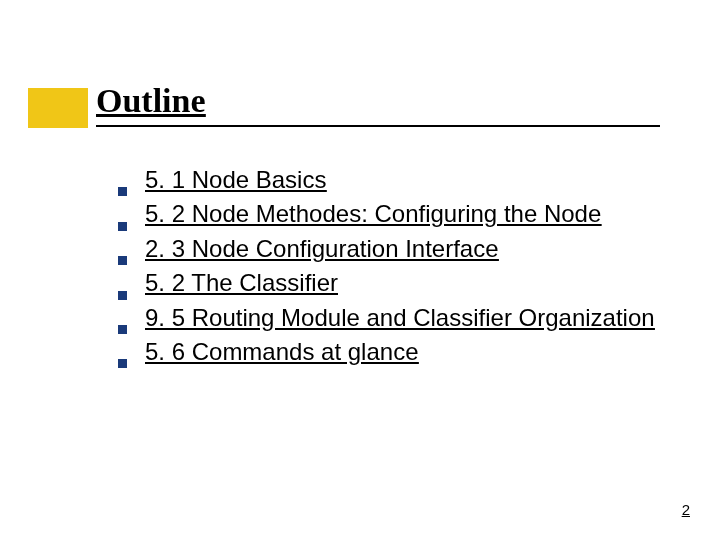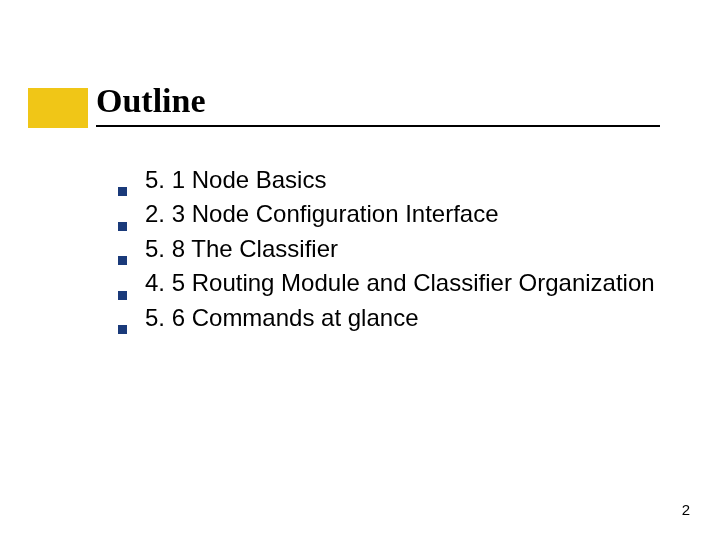--- a/index.html
+++ b/index.html
@@ -1,18 +1,19 @@
 <!DOCTYPE html>
 <html><head>
   <meta charset="utf-8">
   <style>
     * {
       margin: 0;
       padding: 0;
       box-sizing: border-box;
+      text-decoration: underline;
     }
     body {
       width: 720px;
       height: 540px;
       background: #ffffff;
       position: relative;
       font-family: Verdana, Geneva, sans-serif;
       overflow: hidden;
     }
     .accent-block {
@@ -84,29 +85,33 @@
   <div class="title-underline"></div>
 </div>
 
 <div class="content">
   <div class="bullet-item">
     <div class="bullet"></div>
     <div class="bullet-text">5. 1 Node Basics</div>
   </div>
   <div class="bullet-item">
     <div class="bullet"></div>
+    <div class="bullet-text">5. 2 Node Methodes: Configuring the Node</div>
+  </div>
+  <div class="bullet-item">
+    <div class="bullet"></div>
     <div class="bullet-text">2. 3 Node Configuration Interface</div>
   </div>
   <div class="bullet-item">
     <div class="bullet"></div>
-    <div class="bullet-text">5. 8 The Classifier</div>
+    <div class="bullet-text">5. 2 The Classifier</div>
   </div>
   <div class="bullet-item">
     <div class="bullet"></div>
-    <div class="bullet-text">4. 5 Routing Module and Classifier Organization</div>
+    <div class="bullet-text">9. 5 Routing Module and Classifier Organization</div>
   </div>
   <div class="bullet-item">
     <div class="bullet"></div>
     <div class="bullet-text">5. 6 Commands at glance</div>
   </div>
 </div>
 
 <div class="page-number">2</div>
 
 </body></html>

